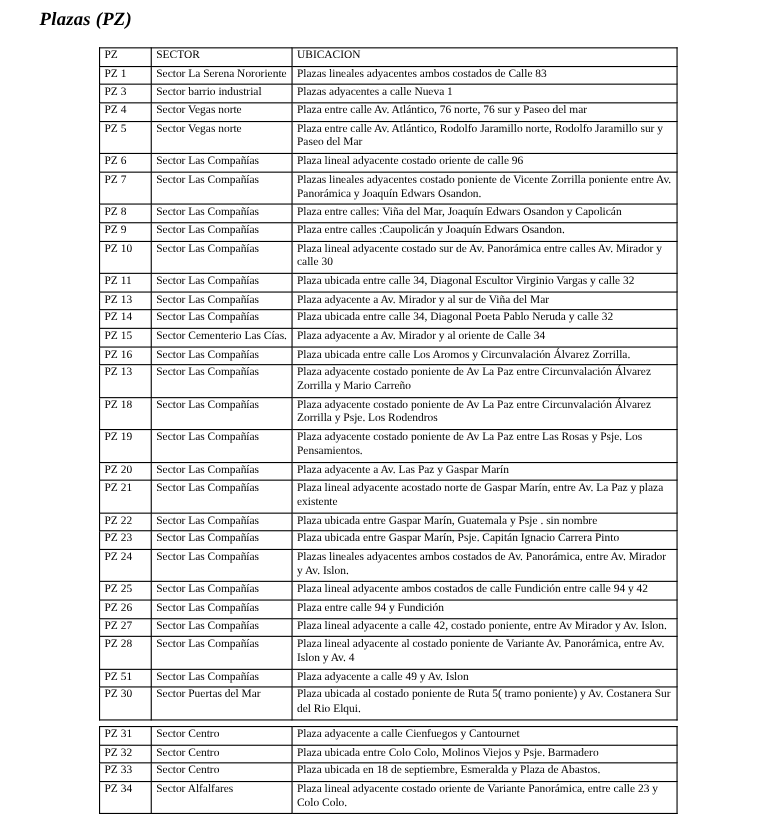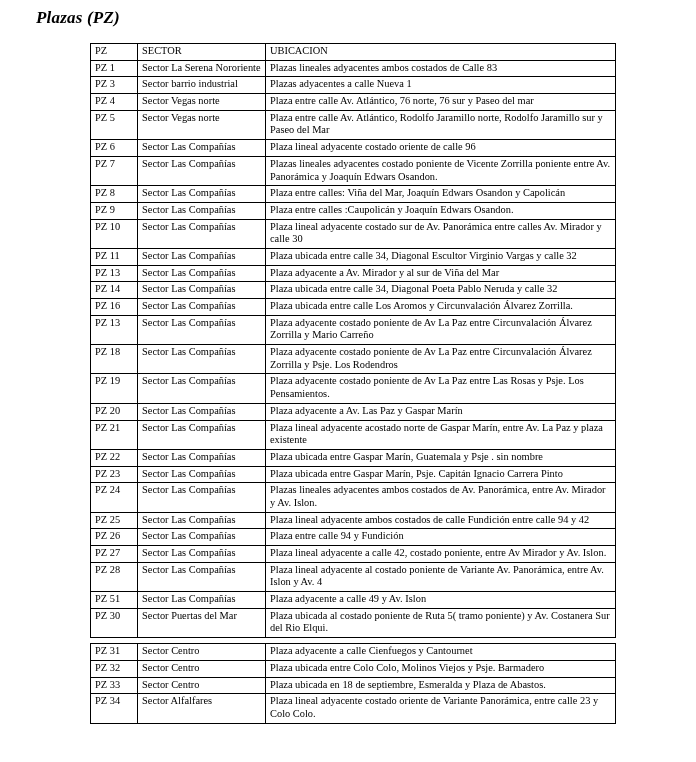--- a/index.html
+++ b/index.html
@@ -124,20 +124,25 @@
             <td>PZ 13</td>
             <td>Sector Las Compañías</td>
             <td>Plaza adyacente a Av. Mirador y al sur de Viña del Mar</td>
           </tr>
           <tr>
             <td>PZ 14</td>
             <td>Sector Las Compañías</td>
             <td>Plaza ubicada entre calle 34, Diagonal Poeta Pablo Neruda y calle 32</td>
           </tr>
           <tr>
+            <td>PZ 15</td>
+            <td>Sector Cementerio Las Cías.</td>
+            <td>Plaza adyacente a Av. Mirador y al oriente de Calle 34</td>
+          </tr>
+          <tr>
             <td>PZ 16</td>
             <td>Sector Las Compañías</td>
             <td>Plaza ubicada entre calle Los Aromos y Circunvalación Álvarez Zorrilla.</td>
           </tr>
           <tr>
             <td>PZ 13</td>
             <td>Sector Las Compañías</td>
             <td>Plaza adyacente costado poniente de Av La Paz entre Circunvalación Álvarez Zorrilla y Mario Carreño</td>
           </tr>
           <tr>

